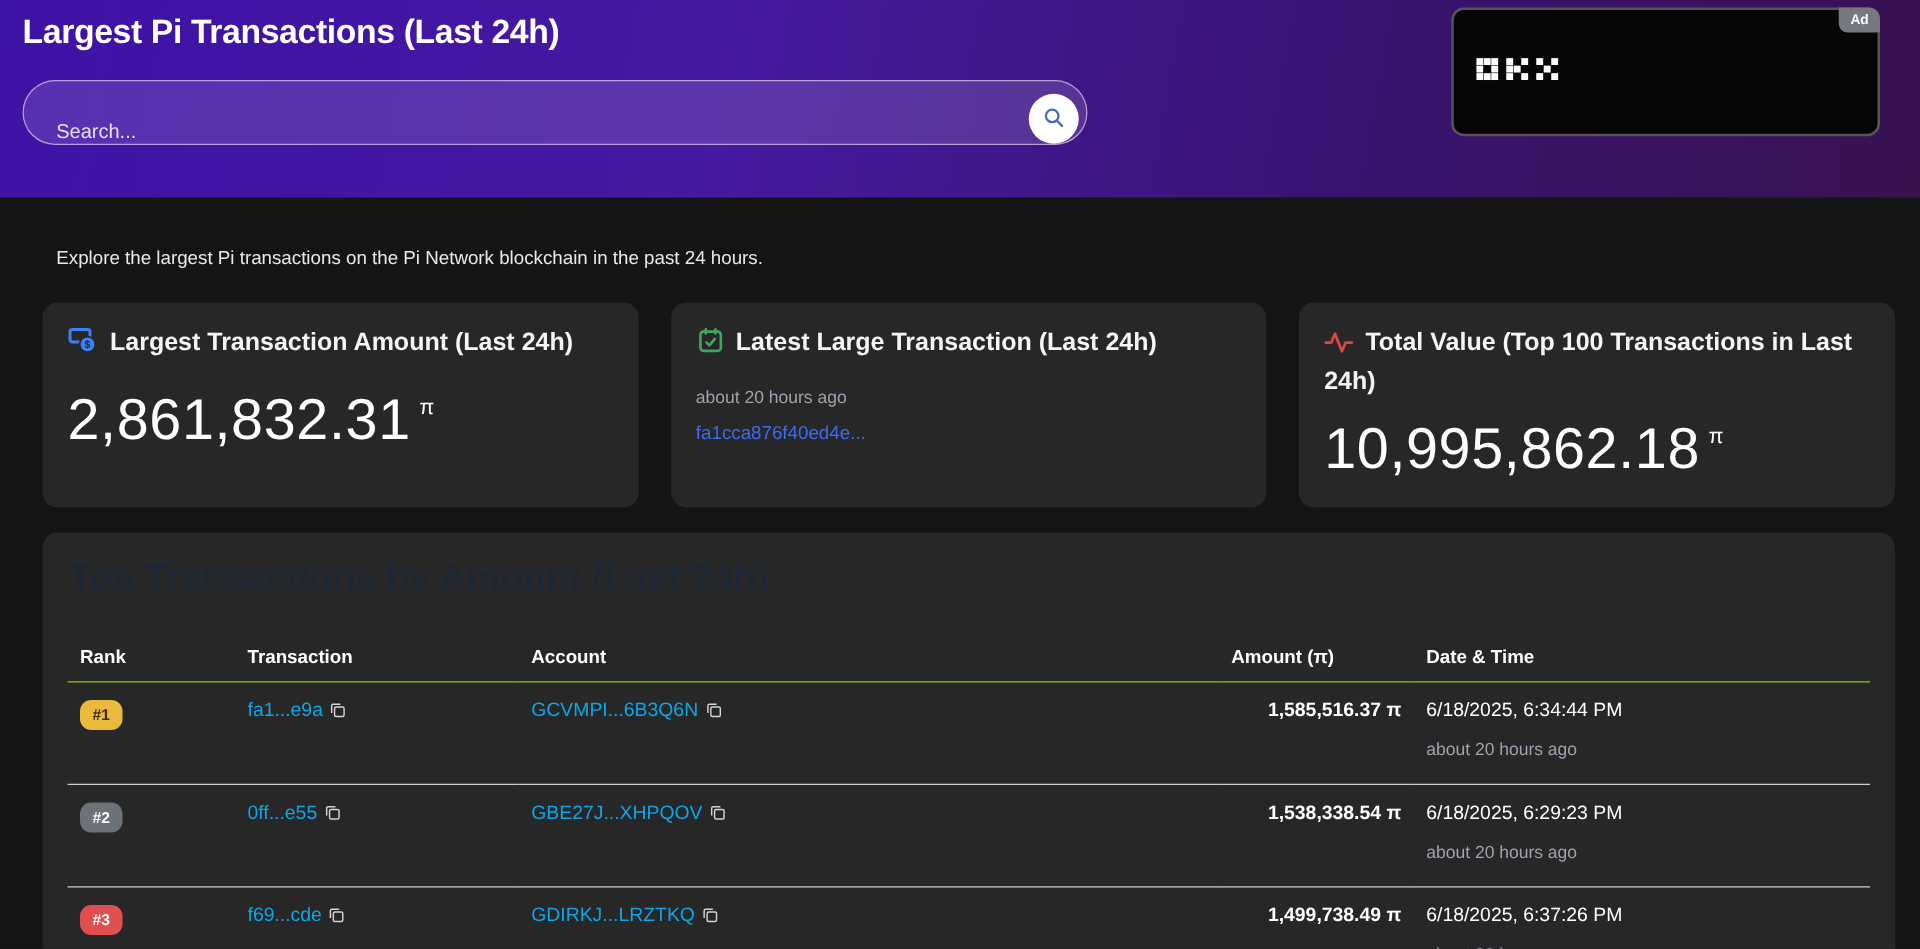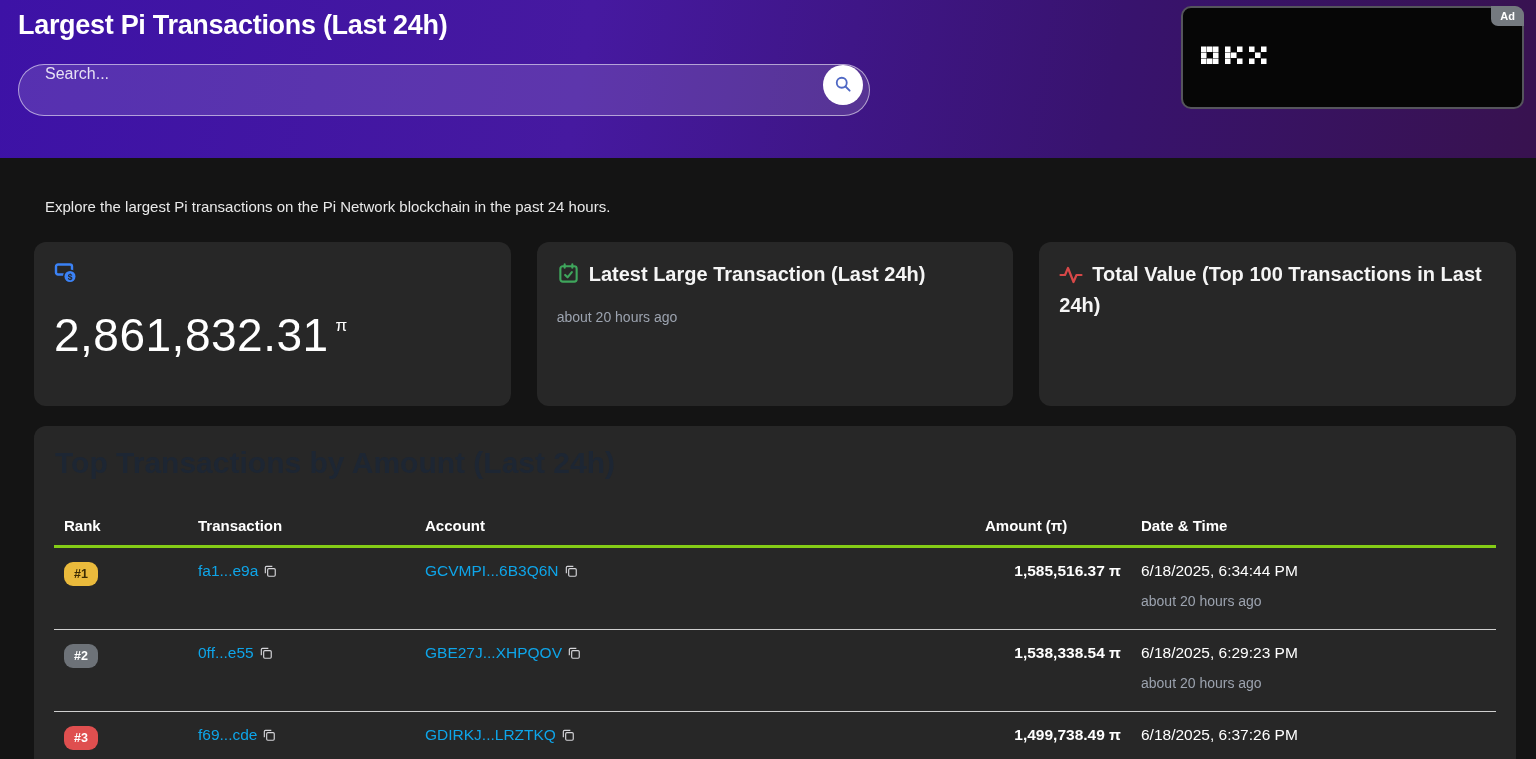--- a/index.html
+++ b/index.html
@@ -9,35 +9,35 @@
   
   .header {
     position:relative; height:158px;
     background:linear-gradient(100deg,#3d12a6 0%,#4619a0 38%,#38136e 72%,#38124f 100%);
     padding:10px 20px 0 18px;
   }
   .page-title { font-size:27px; font-weight:700; letter-spacing:-0.3px; color:#fff; }
   .search-wrap {
     margin-top:23px; width:852px; height:52px; border-radius:26px;
     background:rgba(255,255,255,0.13); border:1.5px solid rgba(255,255,255,0.55);
-    display:flex; align-items:flex-start;gap:32px;
+    display:flex; align-items:flex-end;gap:32px;
   }
   .search-input {
     flex:1; background:transparent; border:none; outline:none;
     color:#fff; font-size:16px; padding:0 26px; font-family:"Liberation Sans", sans-serif;
   }
   .search-input::placeholder { color:rgba(255,255,255,0.85); }
   .search-btn {
     width:40px; height:40px; border-radius:50%; background:#fff; border:none;
     margin-right:6px; display:flex; align-items:center; justify-content:center; cursor:pointer;
   }
 
   
   .ad-card {
-    position:absolute; top:6px; right:12px; width:343px; height:103px;
+    position:absolute; top:6px; right:32px; width:343px; height:103px;
     background:#060606; border:2px solid #55555c; border-radius:10px;
   }
   .ad-label {
     position:absolute; top:-2px; right:-2px; background:#74797f; color:#fff;
     font-size:11px; font-weight:700; padding:4px 9px; border-radius:0 9px 0 7px;
   }
   .ad-inner { display:flex; align-items:center; height:100%; padding:0 18px; gap:16px; }
   .ad-right { display:flex; flex-direction:column; align-items:center; gap:9px; }
   .ad-text { color:#b3df4c; font-weight:700; font-size:13.5px; }
   .ad-cta {
@@ -61,21 +61,21 @@
   .stat-link { margin-top:13px; font-size:15px; color:#3e6bf2; cursor:pointer; }
 
   
   .table-card {
     margin-top:20px; background:#272727; border-radius:12px; padding:20px 20px 0; height:400px;
   }
   .table-title { font-size:30px; font-weight:700; color:#1d2633; margin-left:1px; }
   table { width:100%; border-collapse:collapse; margin-top:27px; }
   th {
     text-align:left; font-size:15px; font-weight:700; color:#fff;
-    padding:10px 10px 11px; border-bottom:3px solid #84cc16;
+    padding:10px 10px 11px; border-bottom:1px solid #84cc16;
   }
   th.col-rank { width:134px; }
   th.col-tx { width:227px; }
   th.col-account { width:560px; }
   th.col-amount { width:156px; text-align:left; }
   td { padding:14px 10px 20px; vertical-align:top; border-bottom:1px solid #cfcfcf; }
   .rank-badge {
     display:inline-block; padding:5px 10px; border-radius:9px;
     font-size:12.5px; font-weight:700;
   }
@@ -143,47 +143,49 @@
 
     <div class="stat-card">
       <div class="stat-title">
         <span class="icon">
           <svg width="25" height="22" viewBox="0 0 24 22" fill="none">
             <rect x="1.5" y="1.5" width="16" height="10" rx="2" stroke="#3b82f6" stroke-width="2.4"></rect>
             <circle cx="15.5" cy="13.5" r="7" fill="#272727"></circle>
             <circle cx="15.5" cy="13.5" r="5.5" fill="#3b82f6"></circle>
             <text x="15.5" y="16.6" font-size="8.5" font-weight="bold" fill="#272727" text-anchor="middle" font-family="Liberation Sans, sans-serif">$</text>
           </svg>
-        </span>
+        </span><span>Largest Transaction Amount (Last 24h)</span>
       </div>
       <div class="stat-value"><span>2,861,832.31</span><span class="stat-unit">π</span></div>
     </div>
 
     <div class="stat-card">
       <div class="stat-title">
         <span class="icon">
           <svg width="23" height="23" viewBox="0 0 24 24" fill="none" stroke="#3fa65c" stroke-width="2.2" stroke-linecap="round" stroke-linejoin="round">
             <rect x="3.5" y="4.5" width="17" height="16" rx="2.5"></rect>
             <line x1="8" y1="2.5" x2="8" y2="6"></line>
               <line x1="16" y1="2.5" x2="16" y2="6"></line>
             <path d="M8.5 13.5 L11 16 L15.5 10.5"></path>
           </svg>
         </span><span>Latest Large Transaction (Last 24h)</span>
       </div>
       <div class="stat-ago">about 20 hours ago</div>
+      <div class="stat-link">fa1cca876f40ed4e...</div>
     </div>
 
     <div class="stat-card">
       <div class="stat-title">
         <span class="icon">
           <svg width="24" height="20" viewBox="0 0 24 20" fill="none" stroke="#d84848" stroke-width="2.2" stroke-linecap="round" stroke-linejoin="round">
             <path d="M1.5 10 H6 L9 3 L14.5 17 L17.5 10 H22.5"></path>
           </svg>
         </span><span>Total Value (Top 100 Transactions in Last 24h)</span>
       </div>
+      <div class="stat-value" style="margin-top:12px;"><span>10,995,862.18</span><span class="stat-unit">π</span></div>
     </div>
 
   </div>
 
   <div class="table-card">
     <h2 class="table-title">Top Transactions by Amount (Last 24h)</h2>
 
     <table>
       <thead>
         <tr>

